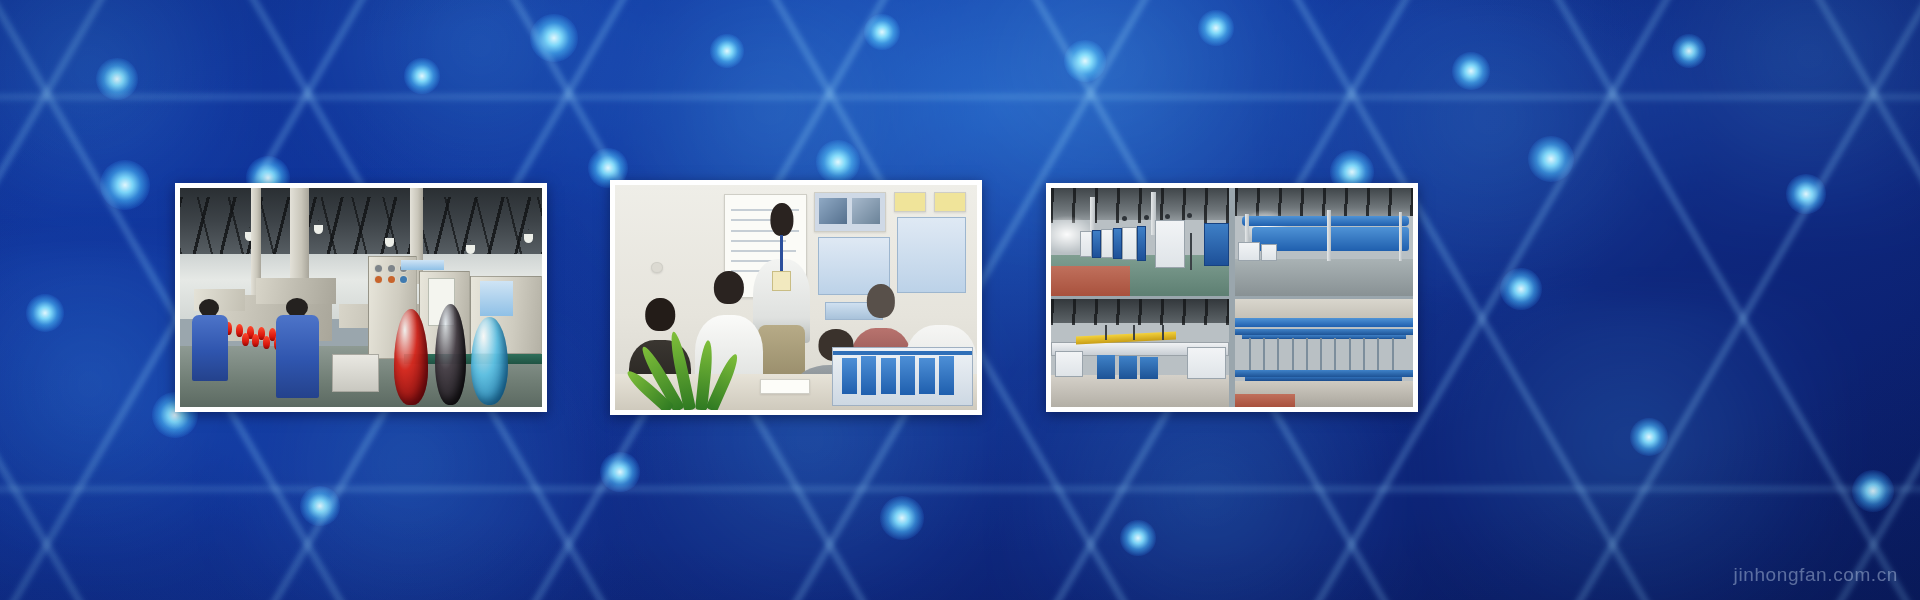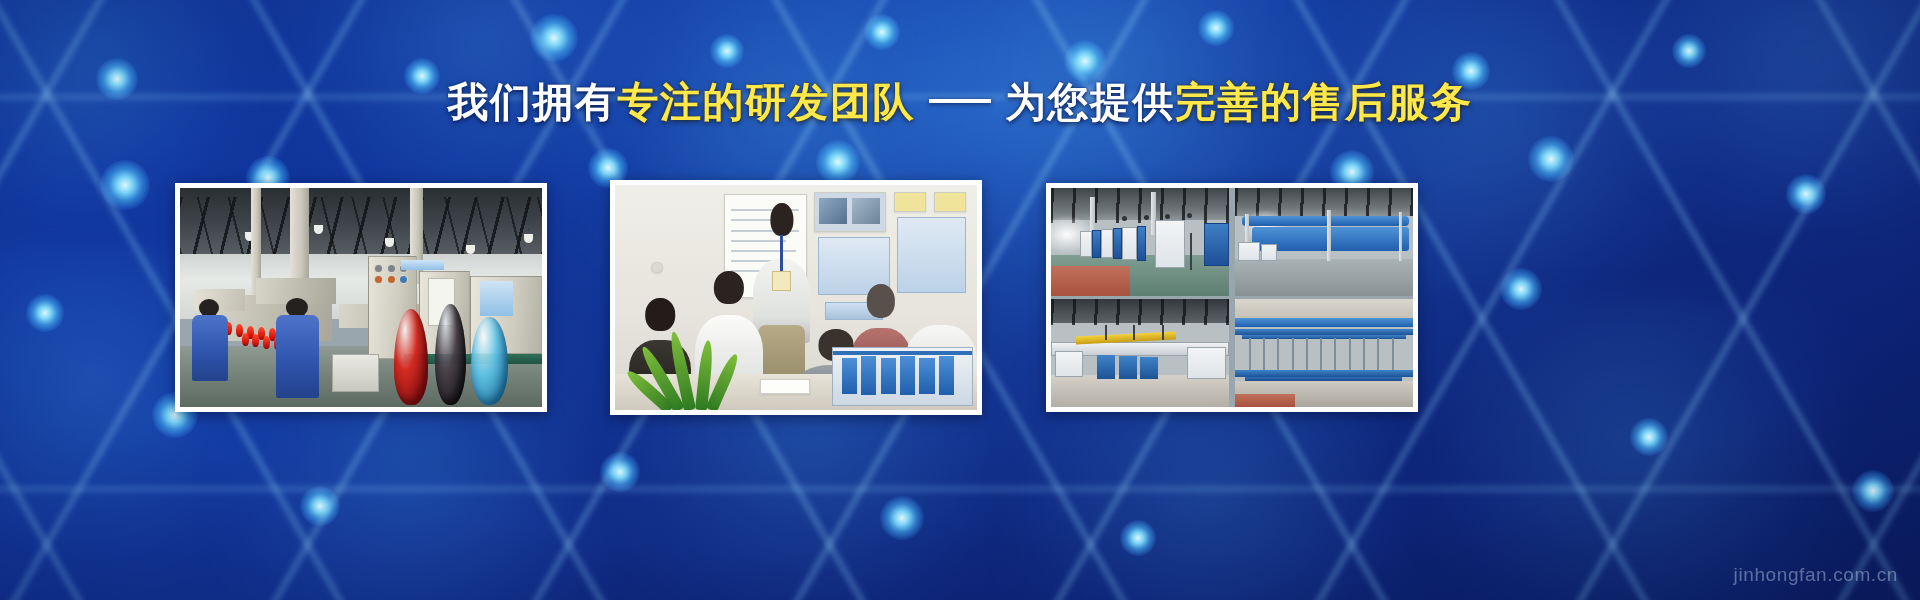--- a/index.html
+++ b/index.html
@@ -281,23 +281,20 @@
   <div class="node" style="left:1528px; top:136px;  width:46px;  height:46px;"></div>
   <div class="node" style="left:1500px; top:268px;  width:42px;  height:42px;"></div>
   <div class="node" style="left:1672px; top:34px;   width:34px;  height:34px;"></div>
   <div class="node" style="left:1786px; top:174px;  width:40px;  height:40px;"></div>
   <div class="node" style="left:1630px; top:418px;  width:38px;  height:38px;"></div>
   <div class="node" style="left:1852px; top:470px;  width:42px;  height:42px;"></div>
   <div class="node" style="left:1120px; top:520px;  width:36px;  height:36px;"></div>
 
   <div class="vignette"></div>
 
-  <div class="headline">
-    <span class="w">我们拥有</span><span class="y">专注的研发团队</span><span class="dash"></span><span class="w">为您提供</span><span class="y">完善的售后服务</span>
-  </div>
 
   <div class="gallery">
 
     <div class="panel" id="panel-1">
       <div class="shot">
         <div class="p1-sky"></div>
         <div class="p1-truss"></div>
         <div class="p1-wall"></div>
         <div class="p1-floor"></div>
 

